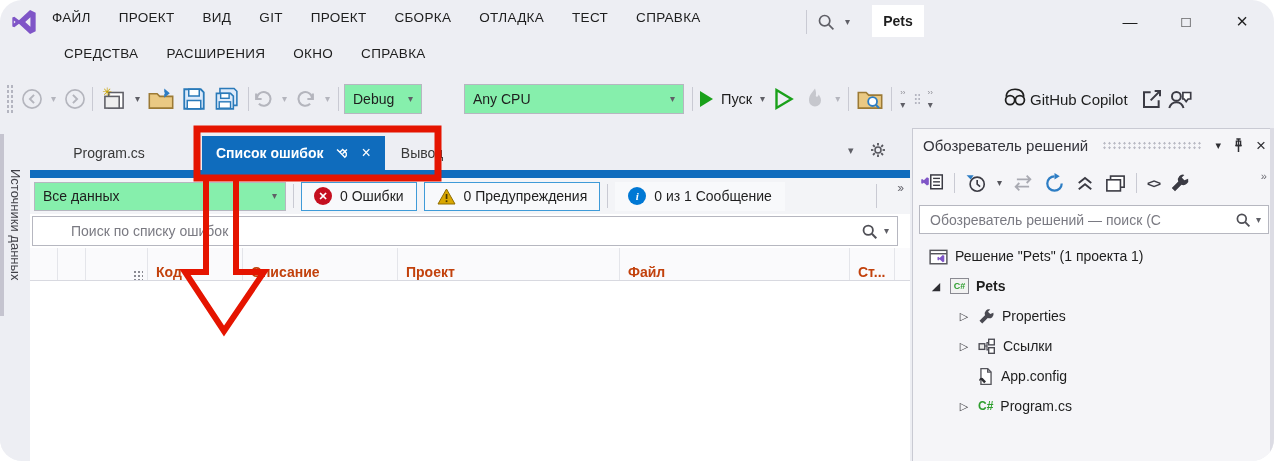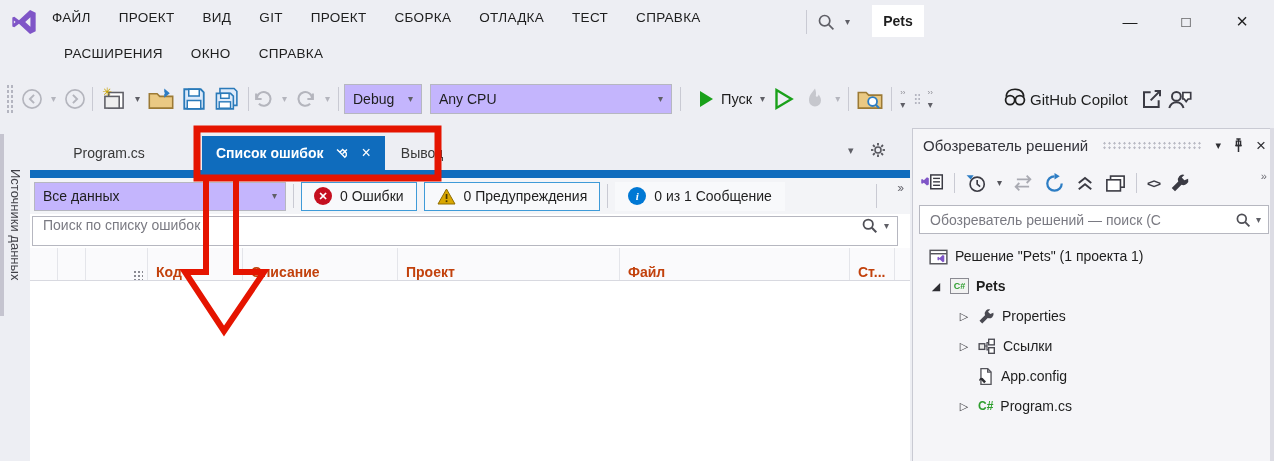--- a/index.html
+++ b/index.html
@@ -1,18 +1,18 @@
 <!DOCTYPE html>
 <html><head>
 <meta charset="utf-8">
 <style>
   * { margin:0; padding:0; box-sizing:border-box; }
   html,body { width:1274px; height:461px; }
   body { font-family:"Liberation Sans", sans-serif; color:#1e1e1e; background:#fff; }
-  .window { position:relative; width:1274px; height:461px; background:#edeef3; overflow:hidden; }
+  .window { position:relative; width:1274px; height:461px; background:#edeef3; overflow:hidden;border-radius:22px; }
 
   
   .titlebar { position:absolute; left:0; top:0; width:1274px; height:70px; }
   .vs-logo { position:absolute; left:10px; top:8px; width:28px; height:28px; }
   .menu-row { position:absolute; display:flex; align-items:center; }
   .menu-row1 { left:38px; top:6px; }
   .menu-row2 { left:50px; top:42px; }
   .menu-item { padding:4px 14px; font-size:13.5px; letter-spacing:.3px; cursor:default; }
   .title-search { position:absolute; left:806px; top:10px; display:flex; align-items:center; gap:10px; }
   .sep-v { width:1px; height:24px; background:#c9cad3; }
@@ -21,21 +21,21 @@
                background:#fff; display:flex; align-items:center; justify-content:center;
                font-weight:bold; font-size:14px; }
   .win-controls { position:absolute; right:4px; top:4px; display:flex; }
   .win-btn { width:56px; height:34px; display:flex; align-items:center; justify-content:center; font-size:15px; color:#1e1e1e; }
   .win-btn.close { font-size:20px; }
 
   
   .toolbar { position:absolute; left:0; top:70px; width:1274px; height:58px; }
   .tb { position:absolute; top:0; height:58px; display:flex; align-items:center; gap:8px; }
   .grip-v { width:7px; height:30px; background-image:radial-gradient(#b4b5c0 1px, transparent 1.3px); background-size:4px 5px; }
-  .combo { height:30px; background:#c4b5fd; border:1px solid #b6b7c0; display:flex; align-items:center;
+  .combo { height:30px; background:#86efac; border:1px solid #b6b7c0; display:flex; align-items:center;
            justify-content:space-between; padding:0 8px; font-size:14px; gap:8px; }
   .play-tri { width:0; height:0; border-left:13px solid #1aa11a; border-top:8px solid transparent; border-bottom:8px solid transparent; }
   .run-label { font-size:14.5px; }
   .copilot-label { font-size:15px; }
   .mini-ovf { display:flex; flex-direction:column; align-items:center; line-height:1; color:#8a8a92; font-size:8px; gap:3px; }
   .grip-dots-v { width:6px; height:12px; background-image:radial-gradient(#b4b5c0 1px, transparent 1.2px); background-size:3.5px 4px; }
 
   
   .left-rail { position:absolute; left:0; top:128px; width:30px; height:333px; background:#edeef3; }
   .rail-tab { position:absolute; left:0; top:6px; width:26px; height:182px; border-left:4px solid #c5c4cf;
@@ -59,21 +59,21 @@
   .filter-btn { height:29px; display:flex; align-items:center; gap:8px; padding:0 12px; font-size:14px;
                 background:#f8f9fb; border:1px solid #3f9bd8; }
   .filter-btn.plain { border:1px solid transparent; }
   .badge { width:18px; height:18px; border-radius:50%; display:flex; align-items:center; justify-content:center;
            color:#fff; font-size:11px; font-weight:bold; line-height:1; }
   .badge.error { background:#c50f1f; }
   .badge.info { background:#0078d4; font-style:italic; font-family:"Liberation Serif",serif; }
   .ovf-right { position:absolute; right:8px; top:2px; color:#6a6a72; font-size:13px; letter-spacing:-2px; }
 
   .search-row { position:absolute; left:2px; top:88px; width:866px; height:30px; background:#fff; border:1px solid #b6b7c0;
-                display:flex; align-items:flex-start; }
+                display:flex; align-items:center;padding-left:28px; }
   .search-input { flex:1; border:none; outline:none; font-size:14px; color:#1e1e1e; padding:0 10px;
                   font-family:"Liberation Sans",sans-serif; background:transparent; }
   .search-input::placeholder { color:#7a7a82; opacity:1; }
   .search-row .icons { display:flex; align-items:center; gap:6px; padding-right:8px; }
 
   .header-row { position:absolute; left:0; top:120px; width:880px; height:33px; background:#fafafc;
                 border-bottom:1px solid #d8d9e0; display:flex; font-size:14px; }
   .hcell { border-right:1px solid #e4e5ea; display:flex; align-items:flex-end; padding-left:8px; color:#c2410c;font-weight:bold; }
   .hcell.iconcell { justify-content:flex-end; padding-right:4px; }
   .grid-dots { width:10px; height:10px; background-image:radial-gradient(#8a8a92 1px, transparent 1.2px); background-size:4px 4px; }
@@ -117,20 +117,21 @@
       <span class="menu-item">ПРОЕКТ</span>
       <span class="menu-item">ВИД</span>
       <span class="menu-item">GIT</span>
       <span class="menu-item">ПРОЕКТ</span>
       <span class="menu-item">СБОРКА</span>
       <span class="menu-item">ОТЛАДКА</span>
       <span class="menu-item">ТЕСТ</span>
       <span class="menu-item">СПРАВКА</span>
     </div>
     <div class="menu-row menu-row2">
+      <span class="menu-item">СРЕДСТВА</span>
       <span class="menu-item">РАСШИРЕНИЯ</span>
       <span class="menu-item">ОКНО</span>
       <span class="menu-item">СПРАВКА</span>
     </div>
 
     <div class="title-search">
       <div class="sep-v"></div>
       <svg width="18" height="18" viewBox="0 0 16 16">
         <circle cx="6.8" cy="6.8" r="4.6" fill="none" stroke="#5f5f66" stroke-width="1.5"></circle>
         <line x1="10.4" y1="10.4" x2="14.6" y2="14.6" stroke="#5f5f66" stroke-width="1.5"></line>
@@ -199,21 +200,21 @@
       </svg>
       <span class="caret" style="color:#b4b5bd">▾</span>
       <div class="sep-v"></div>
     </div>
 
     <div class="tb" style="left:344px;">
       <div class="combo" style="width:78px;">
         <span>Debug</span>
         <span class="caret">▾</span>
       </div>
-      <div class="combo" style="width:242px;">
+      <div class="combo" style="width:220px;margin-left:34px;">
         <span>Any CPU</span>
         <span class="caret">▾</span>
       </div>
       <div class="sep-v"></div>
     </div>
 
     <div class="tb" style="left:700px;">
       <div class="play-tri"></div>
       <span class="run-label">Пуск</span>
       <span class="caret">▾</span>

